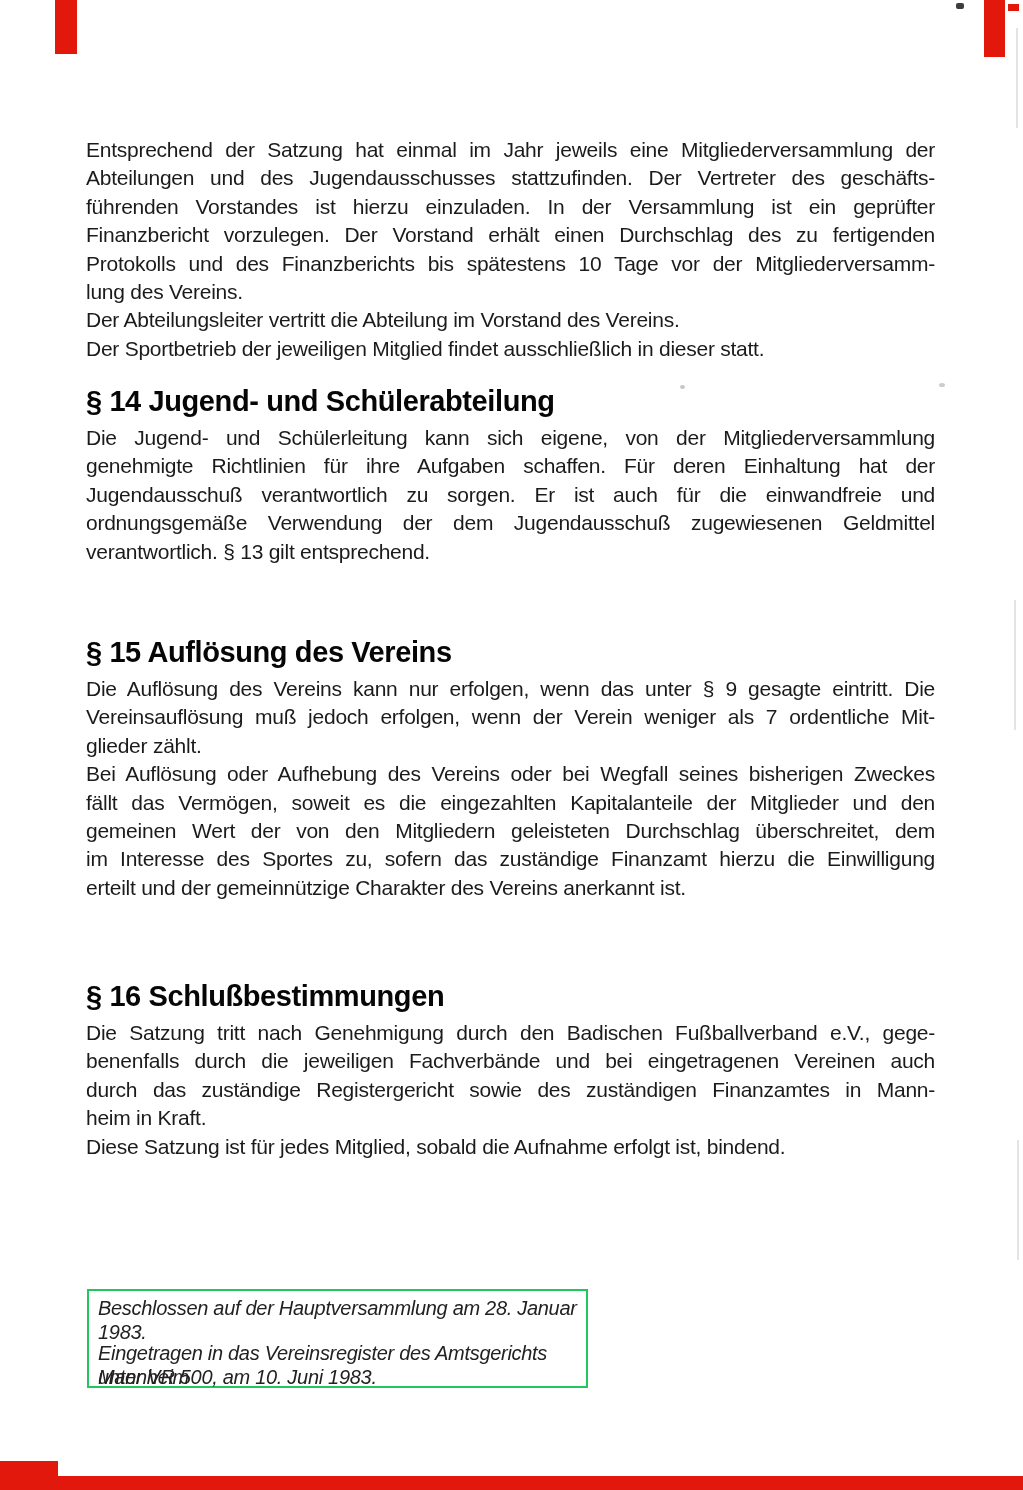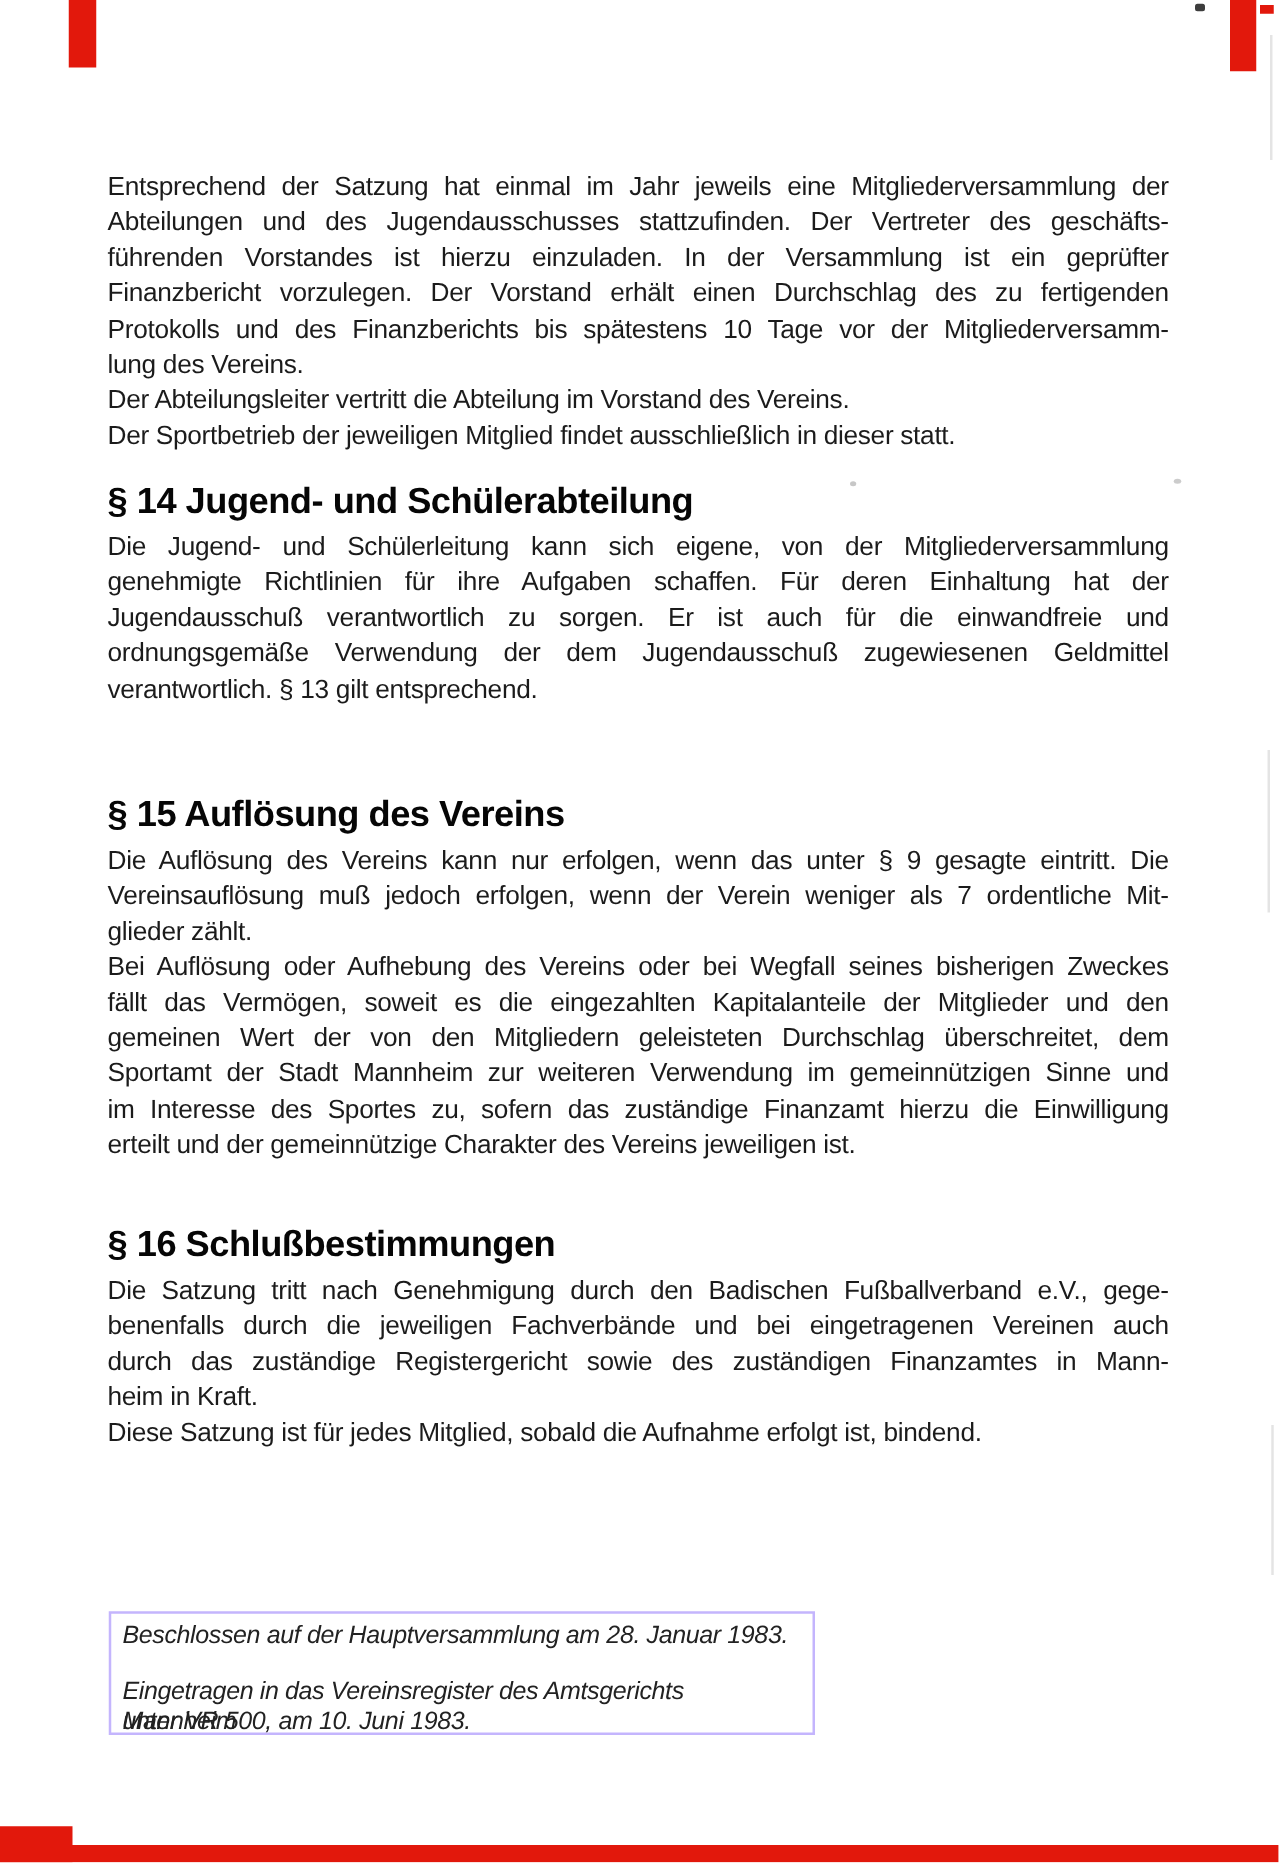--- a/index.html
+++ b/index.html
@@ -22,22 +22,22 @@
   }
   .para{margin:0;}
   .line{
     font-size:21px;line-height:28.4px;height:28.4px;
     color:#1b1b1b;letter-spacing:-0.25px;
     text-align:justify;text-align-last:justify;
     overflow:visible;
   }
   .line.end{text-align-last:left;}
   .note-box{
-    position:absolute;left:1px;top:1289px;width:565px;height:99px;
-    border:2px solid #c4b5fd;box-sizing:border-box;
+    position:absolute;left:1px;top:1289px;width:501px;height:99px;
+    border:2px solid #22c55e;box-sizing:border-box;
     background:#ffffff;padding:5px 9px 4px 9px;
   }
   .note-box .para + .para{margin-top:21px;}
   .note-box .line{
     font-style:italic;font-size:20px;line-height:24px;height:24px;
     letter-spacing:-0.3px;color:#222222;
     text-align:left;text-align-last:left;
   }
   
   .redmark{position:absolute;}
@@ -111,23 +111,22 @@
       <div>
           <div class="para">
             <div class="line">Die Auflösung des Vereins kann nur erfolgen, wenn das unter § 9 gesagte eintritt. Die</div>
             <div class="line">Vereinsauflösung muß jedoch erfolgen, wenn der Verein weniger als 7 ordentliche Mit-</div>
             <div class="line end">glieder zählt.</div>
           </div>
           <div class="para">
             <div class="line">Bei Auflösung oder Aufhebung des Vereins oder bei Wegfall seines bisherigen Zweckes</div>
             <div class="line">fällt das Vermögen, soweit es die eingezahlten Kapitalanteile der Mitglieder und den</div>
             <div class="line">gemeinen Wert der von den Mitgliedern geleisteten Durchschlag überschreitet, dem</div>
-            <div class="line">Sportamt der Stadt Mannheim zur weiteren Verwendung im gemeinnützigen Sinne und</div>
             <div class="line">im Interesse des Sportes zu, sofern das zuständige Finanzamt hierzu die Einwilligung</div>
-            <div class="line end">erteilt und der gemeinnützige Charakter des Vereins jeweiligen ist.</div>
+            <div class="line end">erteilt und der gemeinnützige Charakter des Vereins anerkannt ist.</div>
           </div>
         </div>
     </section>
 
     <section class="block" id="sec16">
       <h2 class="h">§ 16 Schlußbestimmungen</h2>
       <div>
           <div class="para">
             <div class="line">Die Satzung tritt nach Genehmigung durch den Badischen Fußballverband e.V., gege-</div>
             <div class="line">benenfalls durch die jeweiligen Fachverbände und bei eingetragenen Vereinen auch</div>

